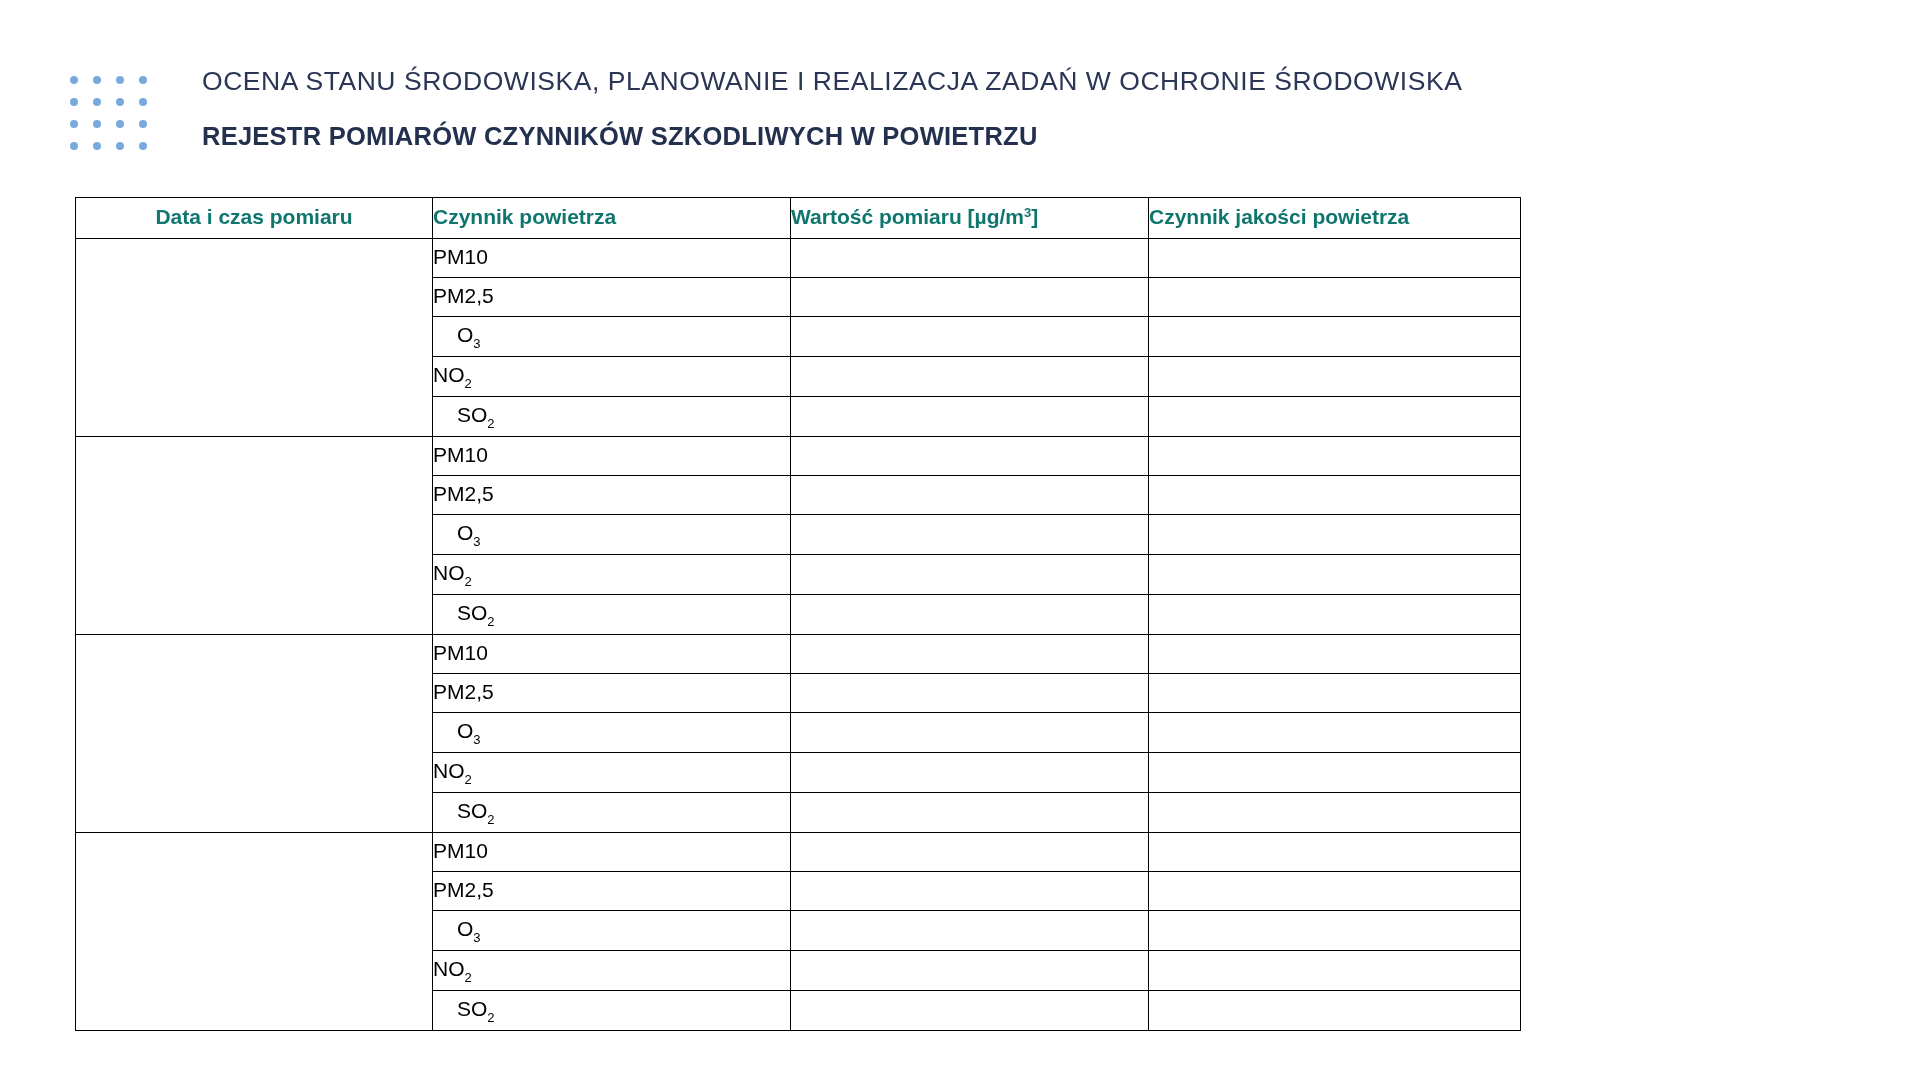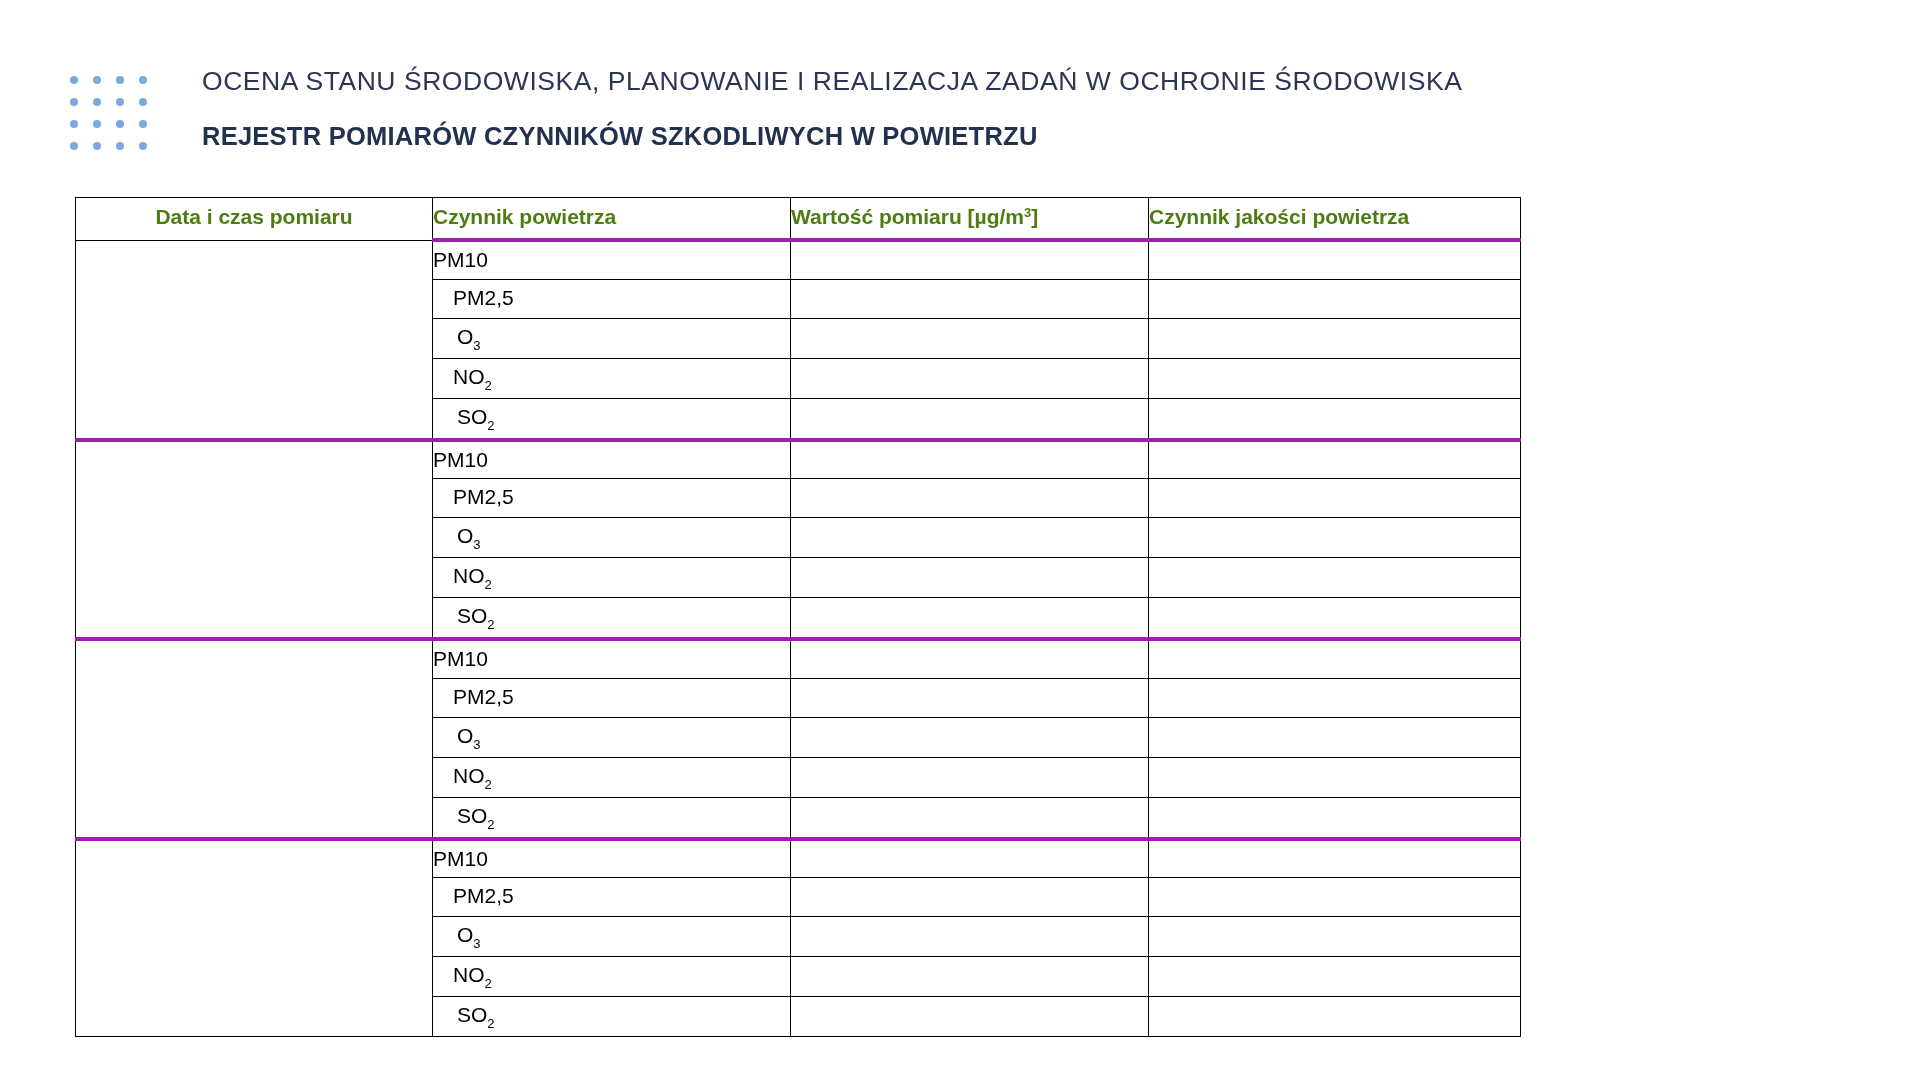--- a/index.html
+++ b/index.html
@@ -107,21 +107,21 @@
     padding: 0;
     vertical-align: top;
     background: #ffffff;
   }
 
   
   table.reg thead th {
     height: 39px;
     font-size: 21px;
     font-weight: 700;
-    color: #4d7c0f;
+    color: #0f766e;
     line-height: 37px;
     white-space: nowrap;
     overflow: hidden;
   }
   th.h-center { text-align: center; }
   th.h-left   { text-align: left; padding-left: 8px; }
 
   
   table.reg tbody td {
     height: 39px;
@@ -138,24 +138,24 @@
     padding-left: 7px;
     line-height: 36px;
     white-space: nowrap;
     overflow: visible;
   }
 
   td.cell-blank { }
 
   
   tr.sep-gray > td { border-top-color: #8d8d8d; padding-left: 24px; }
-  tr.sep-black > td { border-top-color: #000000; padding-left: 20px; }
-
-  
-  tr.group-start > td { border-top: 4px solid #a21caf; }
+  tr.sep-black > td { border-top-color: #000000; }
+
+  
+  tr.group-start > td { border-top: 1px solid #a21caf; }
 
   
   td.date-merge {
     border-top: 1px solid #8d8d8d;
     border-bottom: 1px solid #8d8d8d;
   }
   tr.first-group td.date-merge { border-top: 1px solid #8d8d8d; }
 
   
   .sub {

